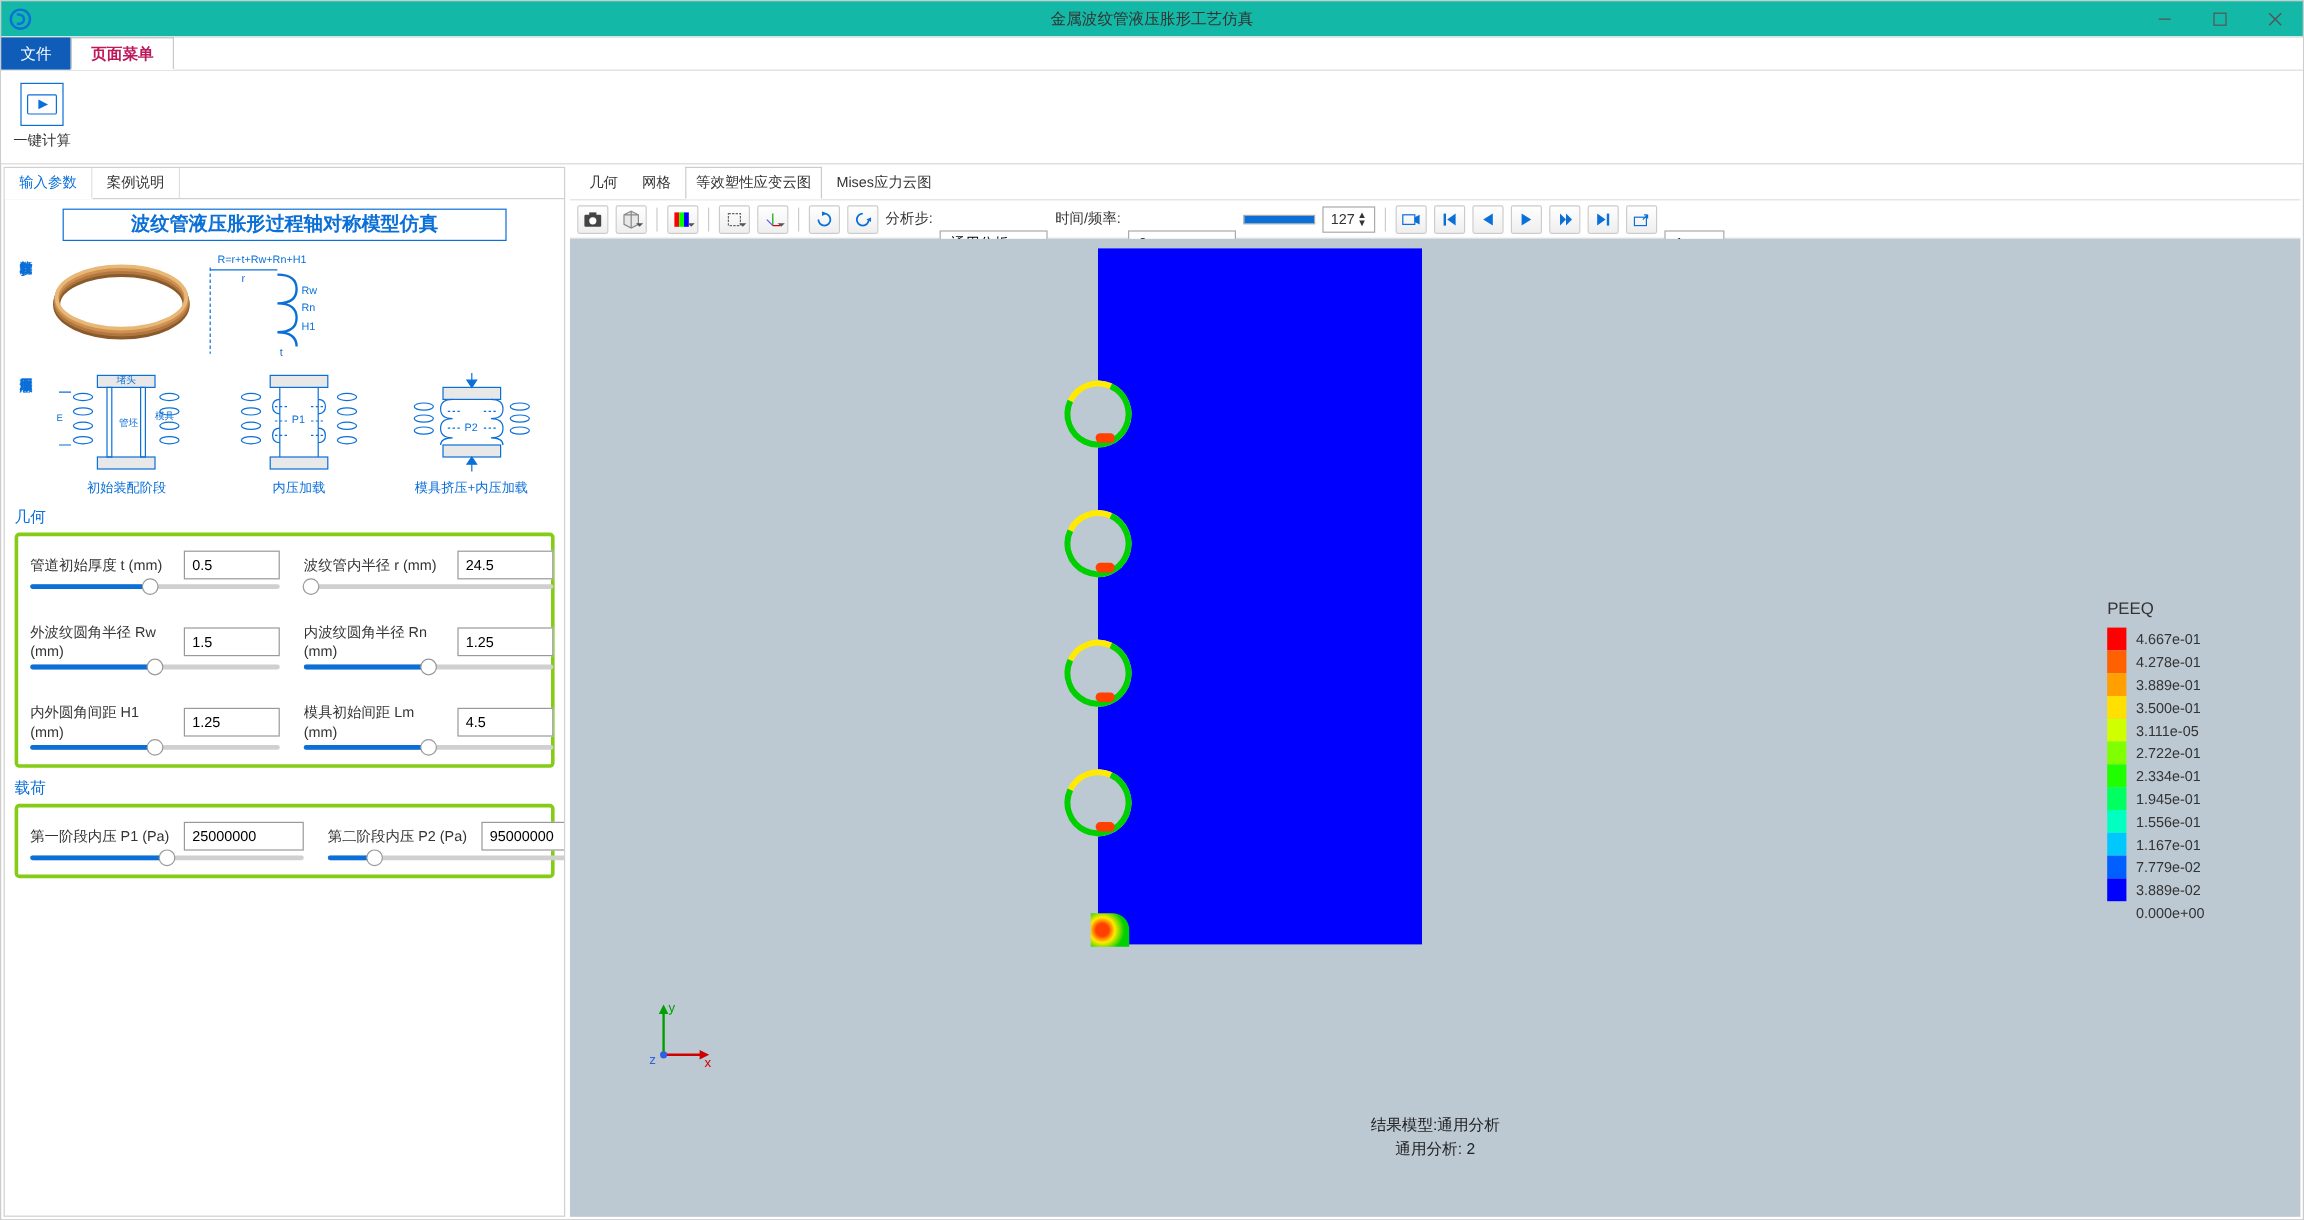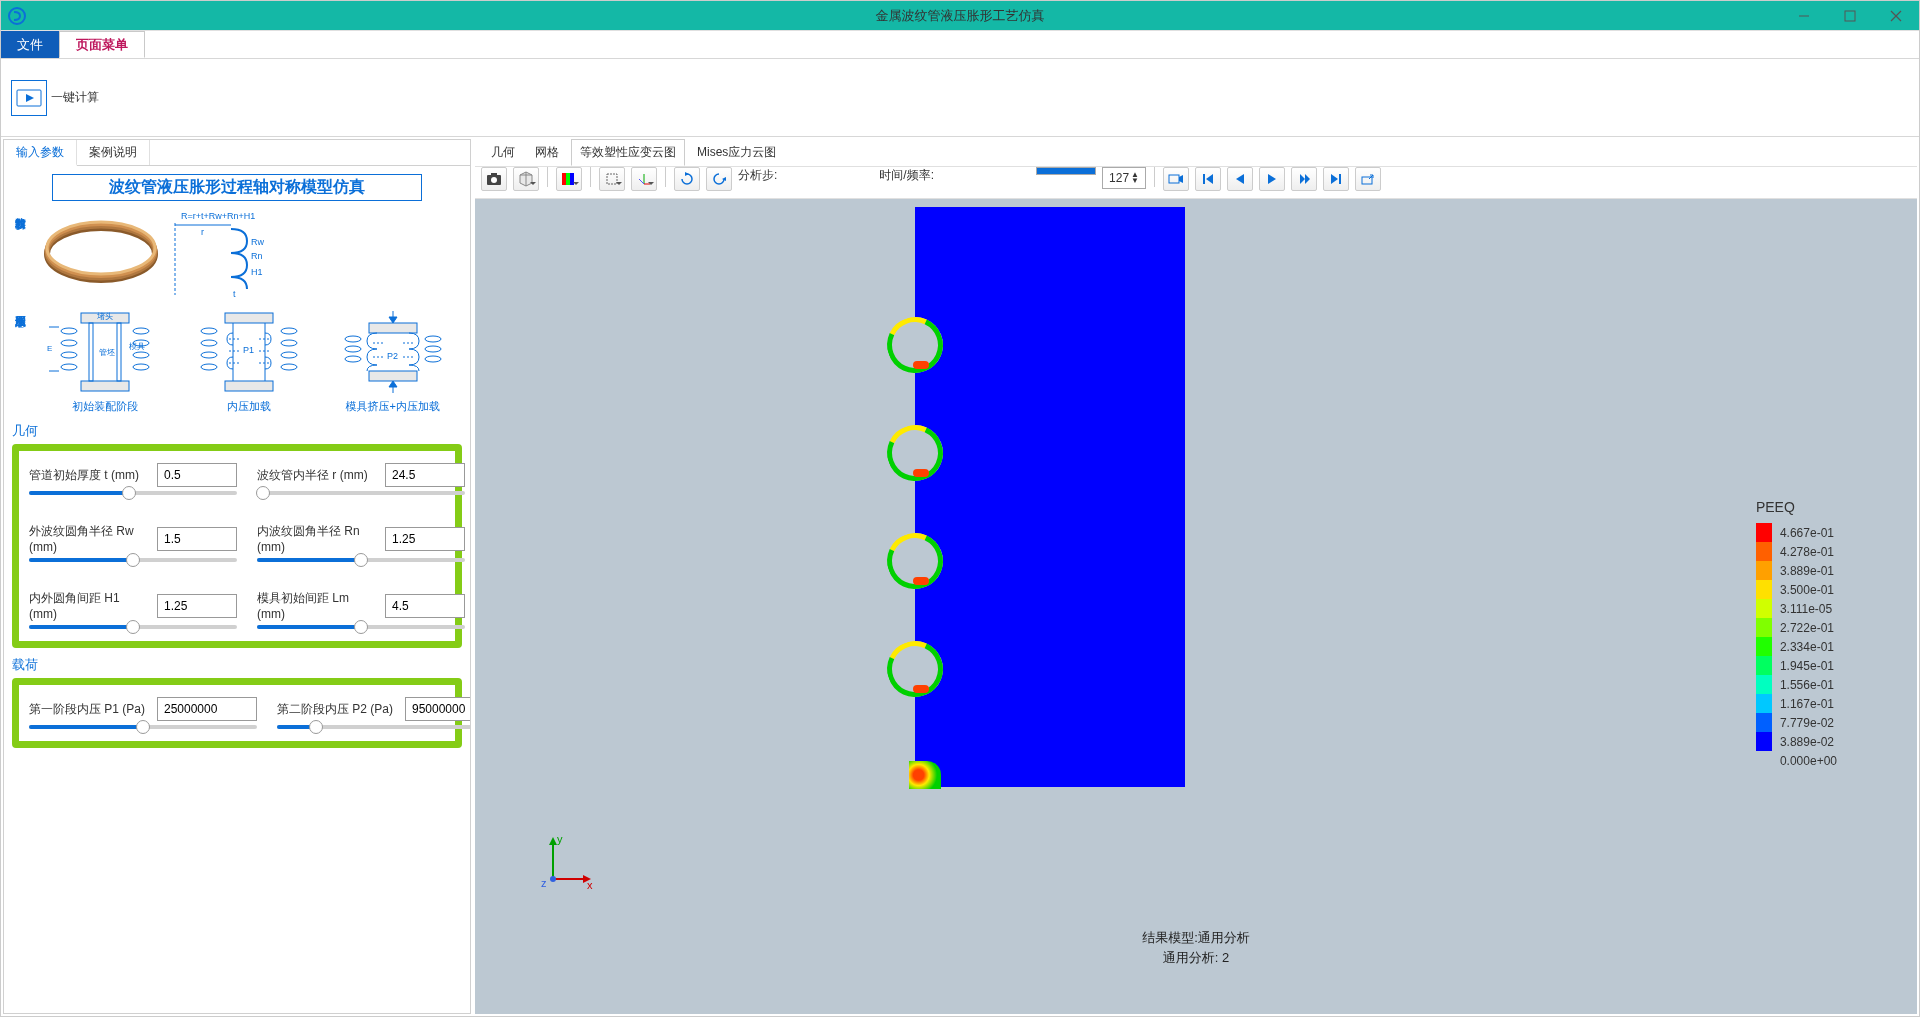--- a/index.html
+++ b/index.html
@@ -8,49 +8,49 @@
 .titlebar { height: 30px; background: #14b8a6; display: flex; align-items: center; position: relative; border-bottom: 1px solid #e0e0e0; }
 .titlebar .logo { width: 20px; height: 20px; margin-left: 6px; }
 .titlebar .title { position: absolute; left: 50%; transform: translateX(-50%); font-size: 13px; color: #333; }
 .titlebar .winbtns { position: absolute; right: 0; display: flex; }
 .titlebar .winbtn { width: 46px; height: 30px; display: flex; align-items: center; justify-content: center; color: #666; cursor: pointer; }
 .menubar { height: 28px; background: #fff; display: flex; border-bottom: 1px solid #d7d7d7; }
 .menubar .tab { padding: 0 16px; height: 100%; display: flex; align-items: center; font-size: 13px; cursor: pointer; }
 .menubar .tab.active { background: #0f5db9; color: #fff; }
 .menubar .tab.selected { border: 1px solid #c9c9c9; border-bottom: 1px solid #fff; background: #fff; color: #be185d; font-weight: bold; }
 .ribbon { height: 78px; background: #fff; border-bottom: 1px solid #d7d7d7; display: flex; align-items: center; padding: 4px 10px; }
-.ribbon .group { display: flex; flex-direction: row; align-items: center; gap: 4px; cursor: pointer; }
+.ribbon .group { display: flex; flex-direction: column; align-items: center; gap: 4px; cursor: pointer; }
 .ribbon .group .icon { width: 36px; height: 36px; border: 1px solid #0b6fd8; display: flex; align-items: center; justify-content: center; color: #0b6fd8; }
 .ribbon .group .label { font-size: 12px; color: #333; }
 .content { flex: 1; display: flex; min-height: 0; }
 .leftpanel { width: 468px; background: #fff; border: 1px solid #d0d0d0; margin: 2px; display: flex; flex-direction: column; }
 .lefttabs { height: 26px; display: flex; border-bottom: 1px solid #d0d0d0; }
 .lefttabs .tab { padding: 0 12px; display: flex; align-items: center; font-size: 12px; cursor: pointer; border-right: 1px solid #e0e0e0; }
 .lefttabs .tab.active { background: #fff; color: #0b6fd8; border-bottom: 2px solid #fff; margin-bottom: -1px; }
 .leftcontent { flex: 1; overflow-y: auto; padding: 4px 8px; }
 .panel-title { text-align: center; font-size: 16px; font-weight: bold; color: #0b6fd8; border: 1px solid #0b6fd8; padding: 2px 0; margin: 4px 40px 8px 40px; }
 .illust { display: flex; flex-wrap: wrap; gap: 8px; margin-bottom: 8px; position: relative; }
 .illust .vlabel { writing-mode: vertical-rl; text-orientation: upright; font-size: 11px; color: #0b6fd8; width: 16px; display: flex; align-items: center; }
 .illust-row { display: flex; gap: 5px; align-items: flex-end; flex: 1; }
 .illust-box { flex: 1; height: 90px; background: #fff; position: relative; display: flex; align-items: center; justify-content: center; }
 .illust-caption { font-size: 11px; color: #0b6fd8; text-align: center; margin-top: 2px; }
 .section-label { color: #0b6fd8; font-size: 13px; margin: 8px 0 4px 0; }
-.param-grid { border: 7px solid #84cc16; border-radius: 4px; padding: 12px 10px 12px 10px; display: grid; grid-template-columns: 1fr 1fr; gap: 28px 20px; }
+.param-grid { border: 3px solid #84cc16; border-radius: 4px; padding: 12px 10px 12px 10px; display: grid; grid-template-columns: 1fr 1fr; gap: 28px 20px; }
 .param-item { display: flex; flex-direction: column; gap: 4px; }
 .param-row { display: flex; align-items: center; gap: 8px; }
 .param-row label { font-size: 12px; color: #333; min-width: 120px; }
 .param-row input[type="text"] { flex: 1; height: 24px; border: 1px solid #999; padding: 0 6px; font-size: 12px; }
 .slider { width: 100%; height: 4px; background: #d0d0d0; position: relative; border-radius: 2px; }
 .slider .track { position: absolute; height: 100%; left: 0; background: #0b6fd8; border-radius: 2px; }
 .slider .thumb { position: absolute; width: 14px; height: 14px; background: #fff; border: 1px solid #999; border-radius: 50%; top: -5px; transform: translateX(-50%); cursor: pointer; }
 .rightpanel { flex: 1; background: #fff; margin: 2px; display: flex; flex-direction: column; }
 .viewtabs { height: 28px; display: flex; align-items: center; gap: 4px; padding: 0 8px; border-bottom: 1px solid #e0e0e0; }
 .viewtabs .vtab { padding: 4px 8px; font-size: 12px; cursor: pointer; }
 .viewtabs .vtab.active { border: 1px solid #ccc; border-bottom: 1px solid #fff; background: #fff; }
-.toolbar { height: 32px; display: flex; gap: 6px; padding: 0 6px; border-bottom: 1px solid #e0e0e0; }
+.toolbar { height: 32px; display: flex; align-items: center; gap: 6px; padding: 0 6px; border-bottom: 1px solid #e0e0e0; }
 .toolbar .tbtn { width: 26px; height: 24px; border: 1px solid #ccc; background: linear-gradient(#fff,#eee); display: flex; align-items: center; justify-content: center; cursor: pointer; border-radius: 2px; position: relative; }
 .toolbar .tbtn.dd::after { content: ""; position: absolute; right: 2px; bottom: 2px; border: 3px solid transparent; border-top-color: #555; }
 .toolbar .sep { width: 1px; height: 20px; background: #ccc; margin: 0 2px; }
 .toolbar label { font-size: 12px; color: #333; }
 .toolbar select, .toolbar .combo { height: 22px; border: 1px solid #aaa; font-size: 12px; padding: 0 4px; background: #fff; }
 .toolbar .combo { min-width: 90px; margin-top: 40px; }
 .toolbar .progress { width: 60px; height: 8px; background: #e0e0e0; border: 1px solid #aaa; position: relative; }
 .toolbar .progress .fill { height: 100%; background: #0b6fd8; }
 .toolbar .spin { width: 44px; height: 22px; border: 1px solid #aaa; display: flex; align-items: center; justify-content: center; font-size: 12px; }
 .viewport { flex: 1; background: #bcc8d2; position: relative; }

